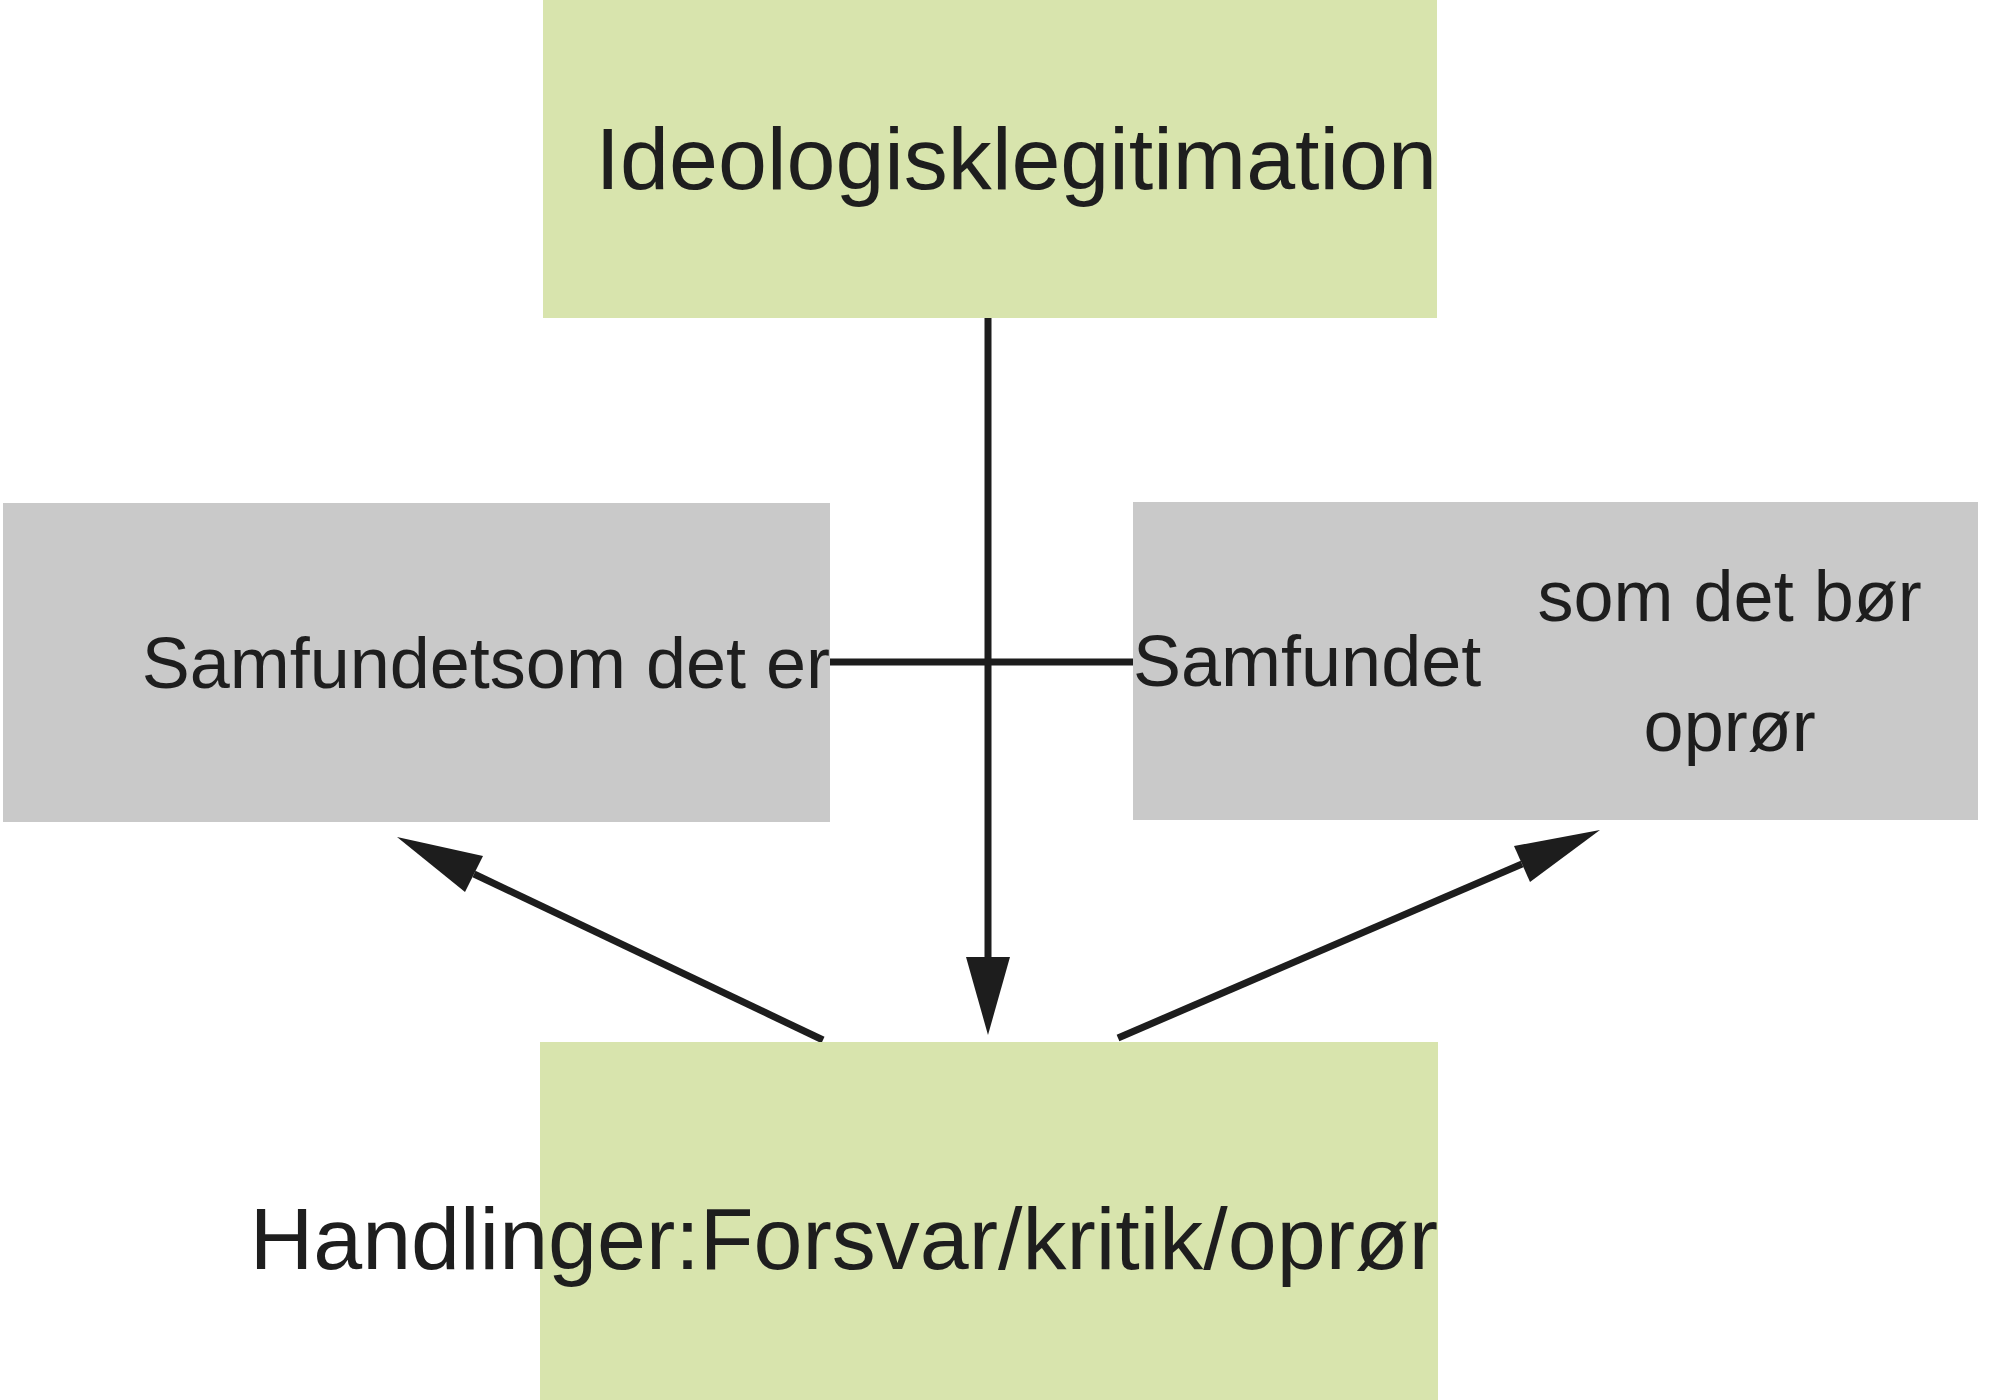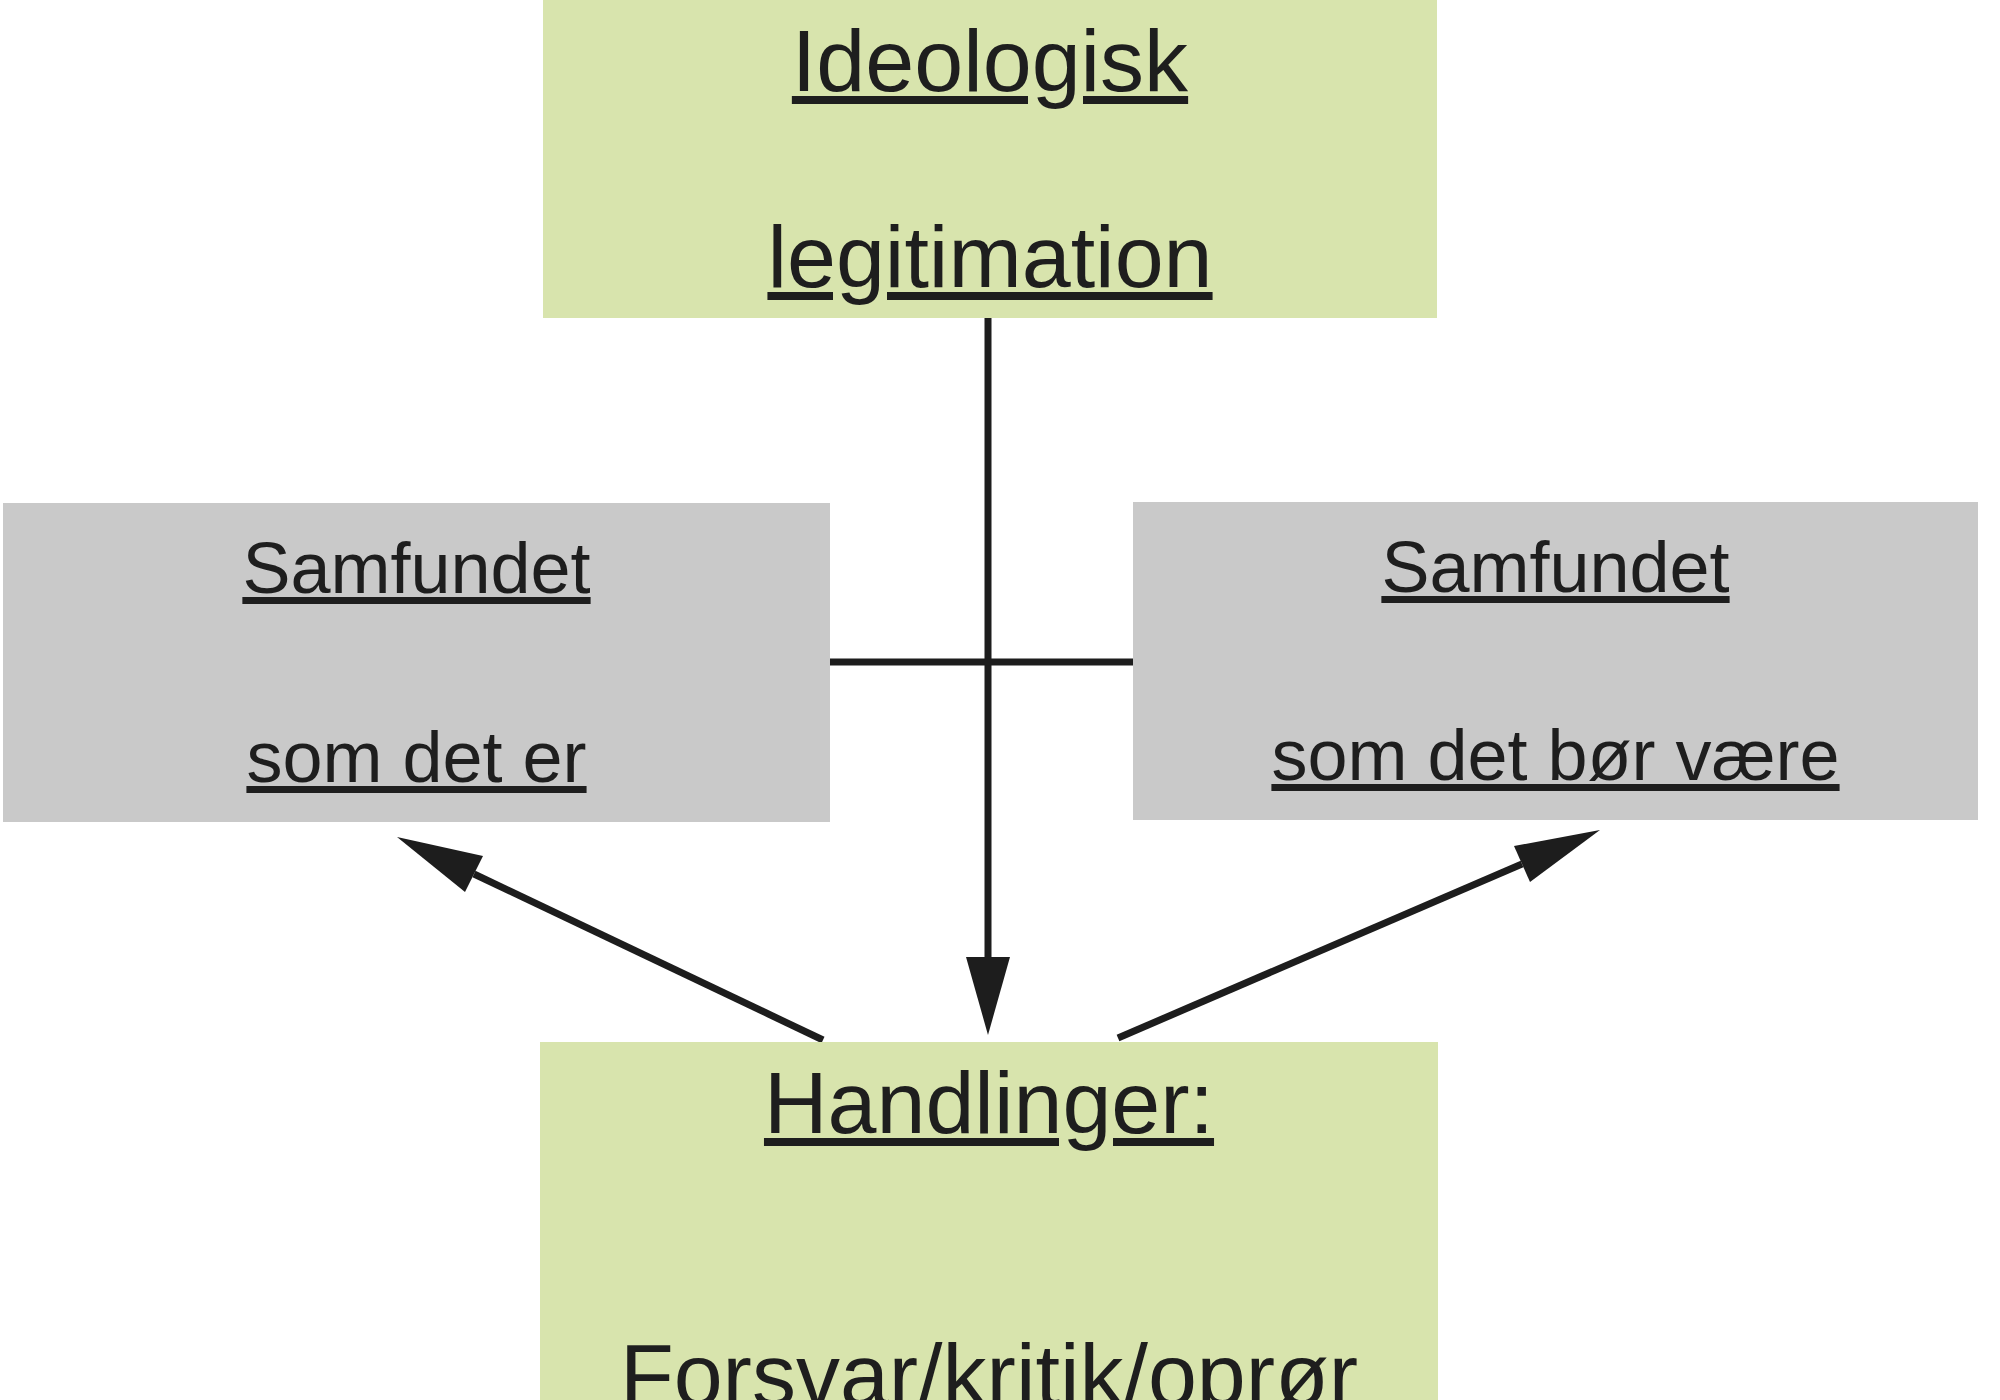--- a/index.html
+++ b/index.html
@@ -16,25 +16,23 @@
     height: 1400px;
     position: relative;
     overflow: hidden;
     background: var(--background);
     font-family: "Liberation Sans", sans-serif;
     color: var(--text);
   }
   .node {
     position: absolute;
     display: flex;
-    flex-direction: column;
     align-items: center;
-    justify-content: space-between;
+    justify-content: flex-end;
     text-align: center;
-    text-decoration: underline;
   }
   .node--green { background: var(--node-green); }
   .node--gray  { background: var(--node-gray); }
 
   .node--green .node-line { font-size: 88px; line-height: 122px; }
   .node--gray  .node-line { font-size: 72px; line-height: 130px; }
 
   #node-ideologisk   { left: 543px;  top: 0px;    width: 894px; height: 318px; }
   #node-samfundet-er { left: 3px;    top: 503px;  width: 827px; height: 319px; }
   #node-samfundet-bor{ left: 1133px; top: 502px;  width: 845px; height: 318px; }
@@ -74,19 +72,19 @@
   <span class="node-line">legitimation</span>
 </div>
 
 <div class="node node--gray" id="node-samfundet-er">
   <span class="node-line">Samfundet</span>
   <span class="node-line">som det er</span>
 </div>
 
 <div class="node node--gray" id="node-samfundet-bor">
   <span class="node-line">Samfundet</span>
-  <span class="node-line">som det bør være</span>
+  <span class="node-line">som det bør oprør</span>
 </div>
 
 <div class="node node--green" id="node-handlinger">
   <span class="node-line">Handlinger:</span>
   <span class="node-line">Forsvar/kritik/oprør</span>
 </div>
 
 </body></html>

